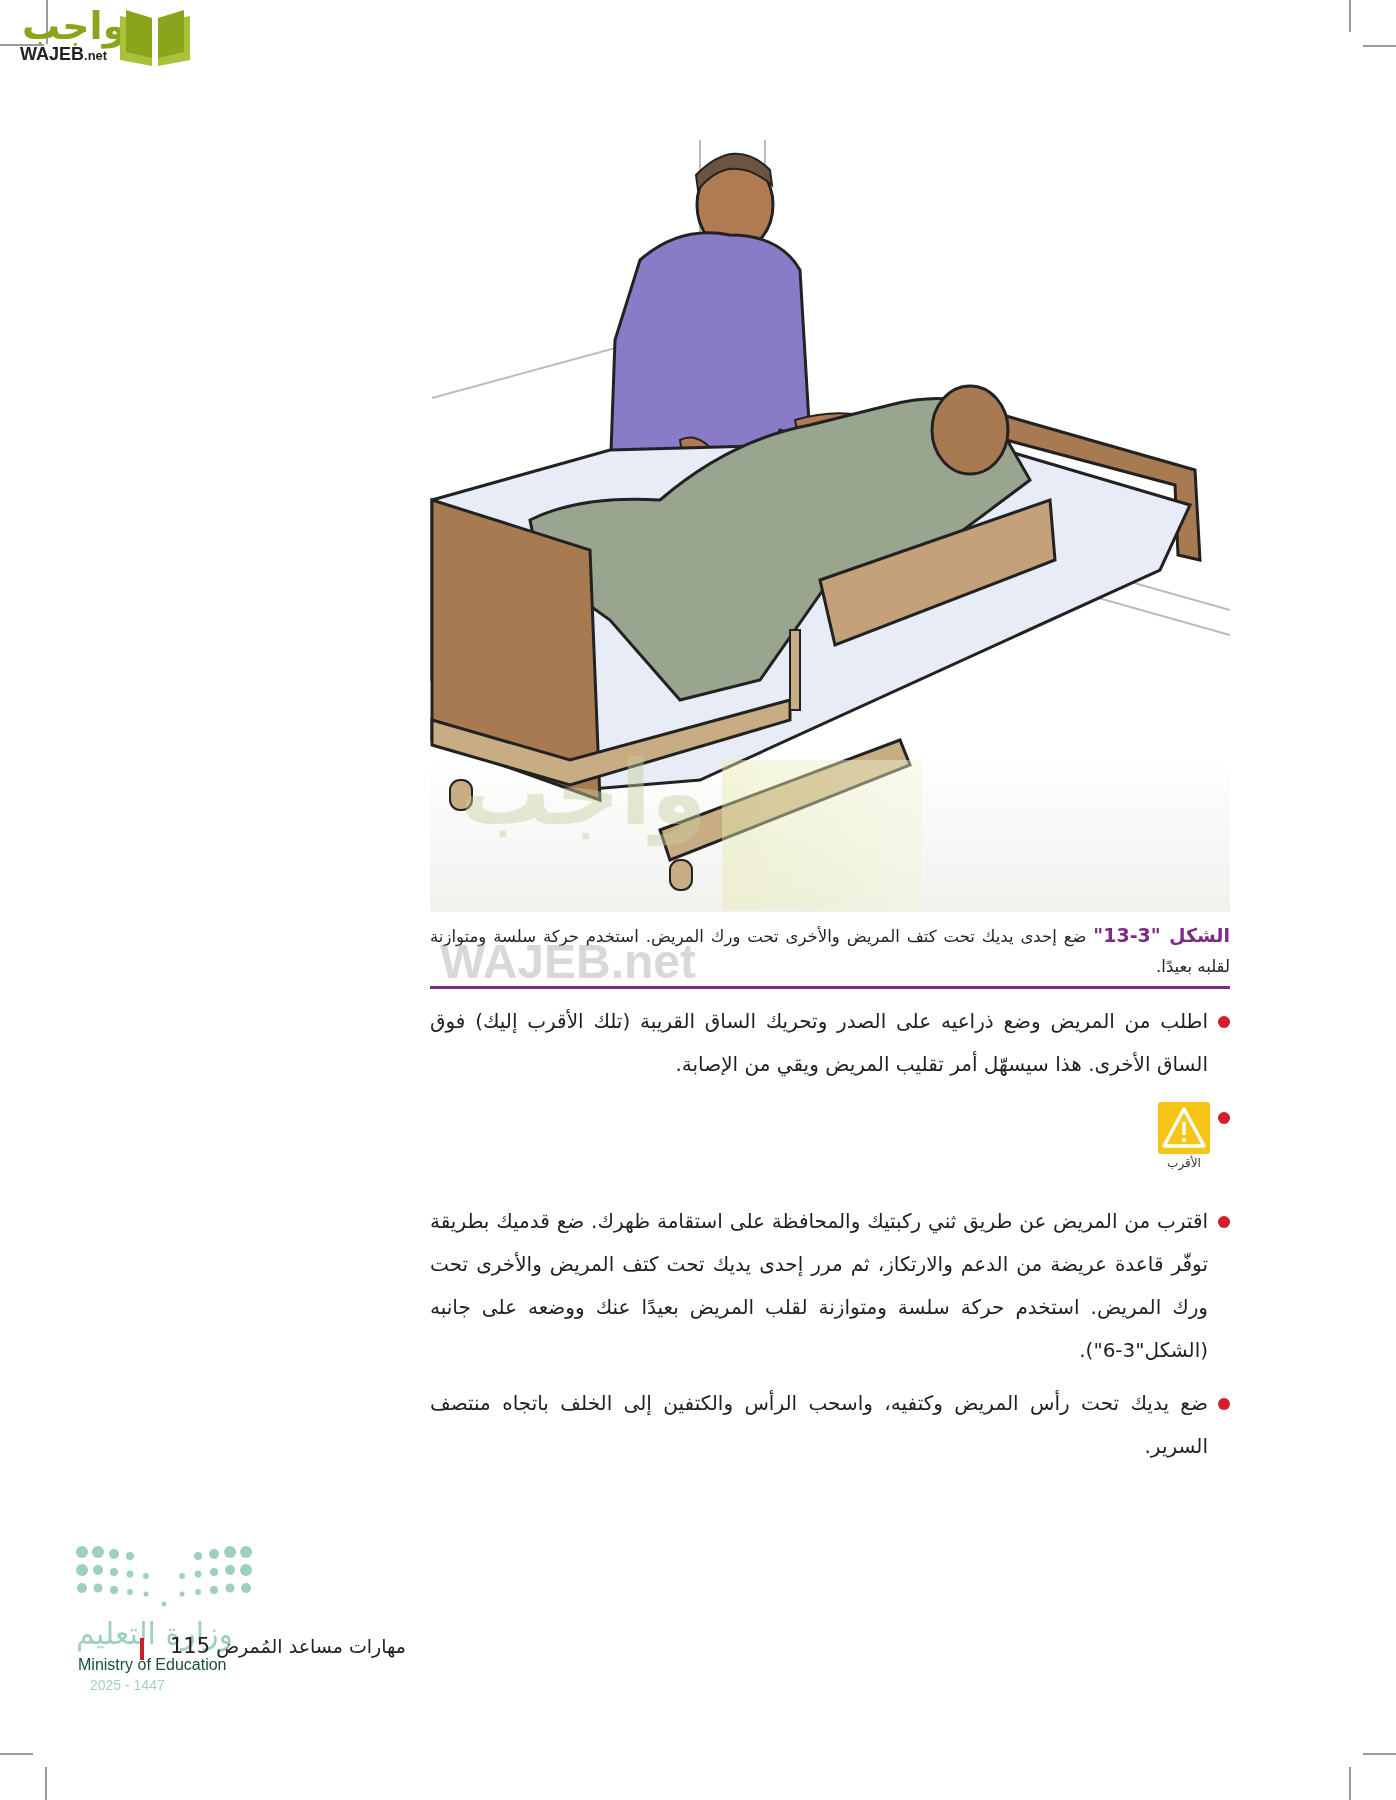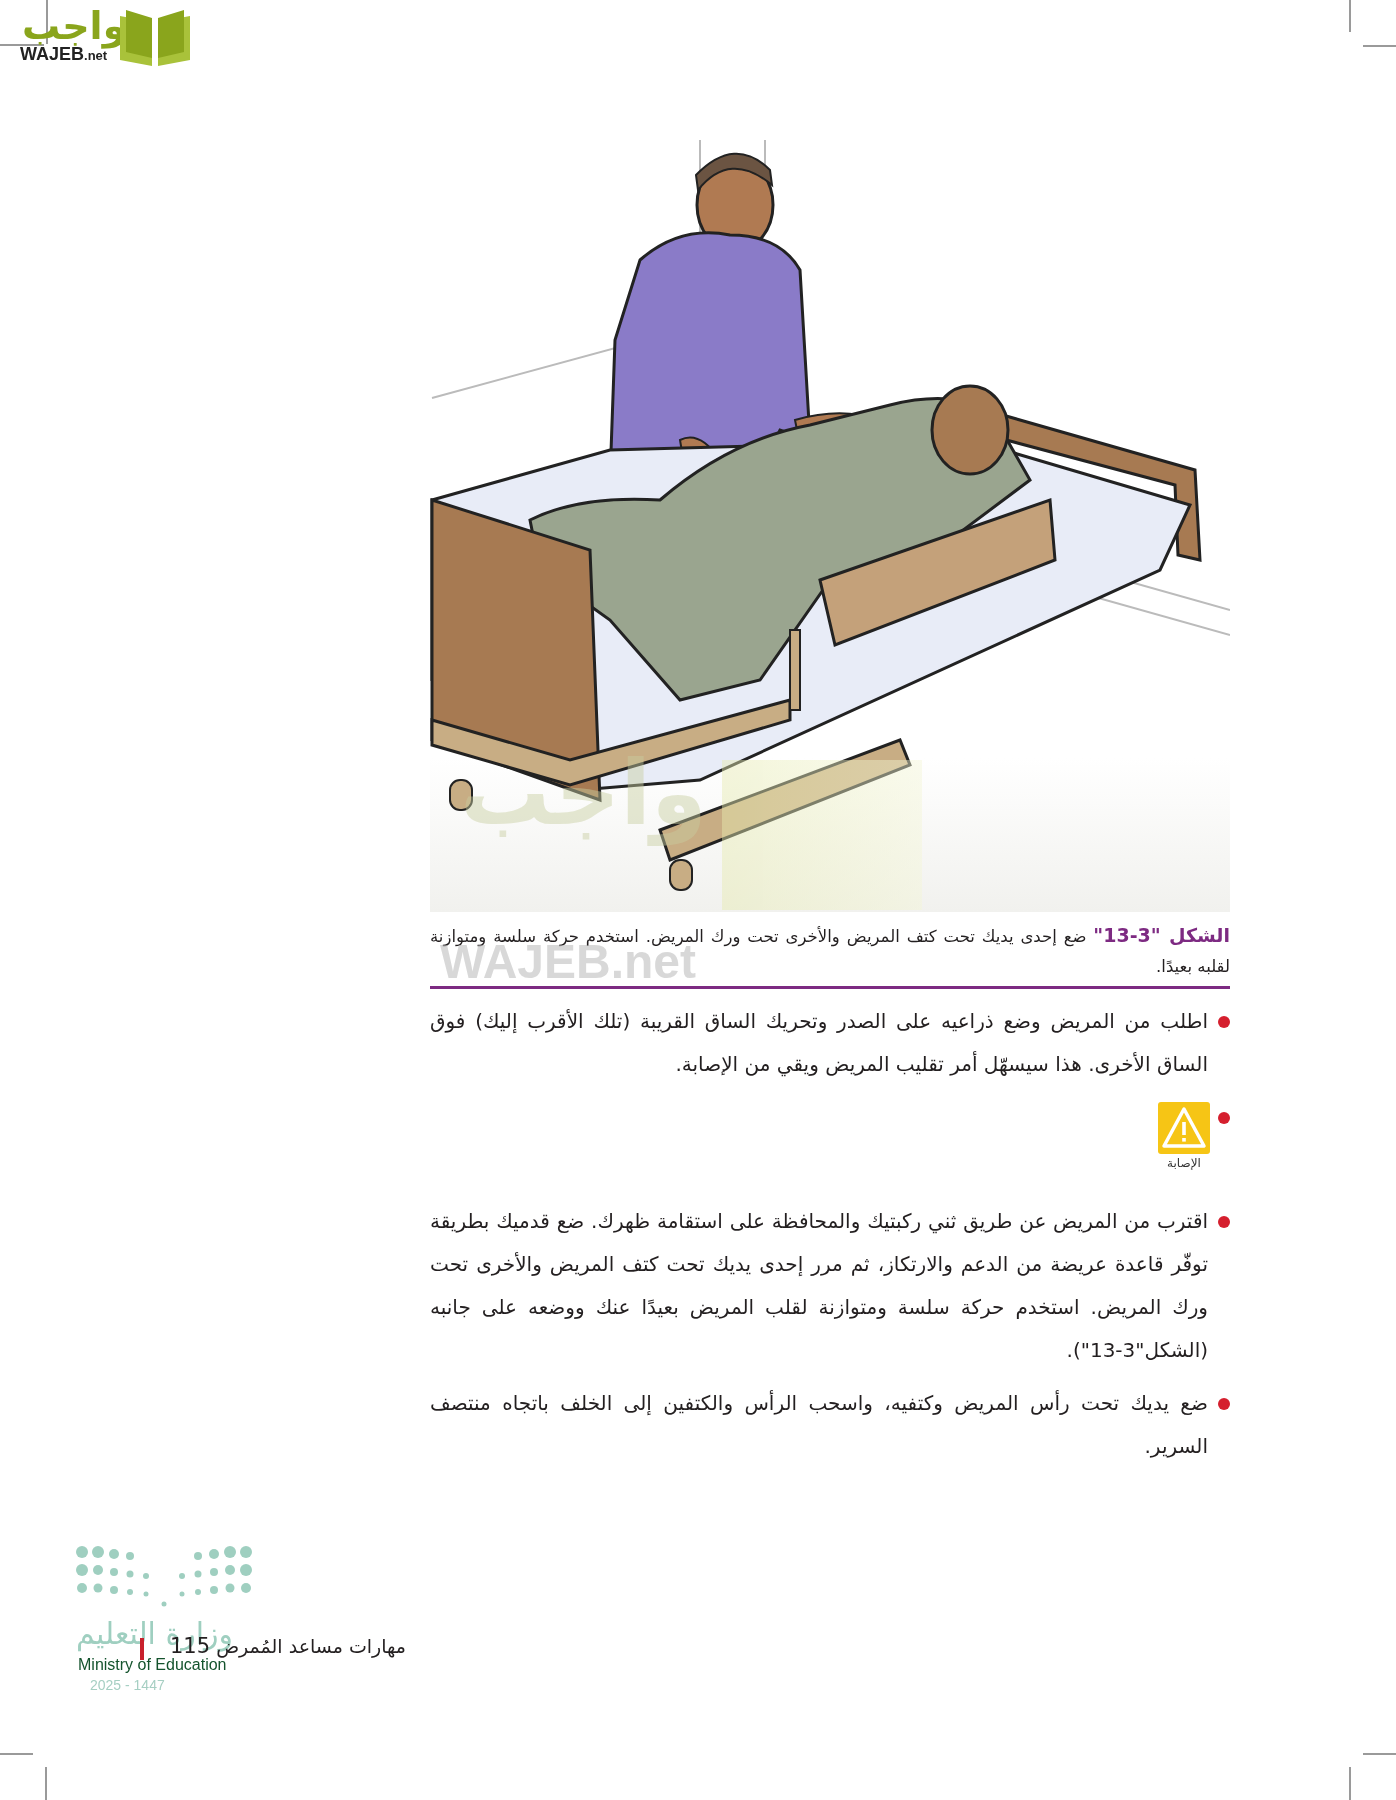--- a/index.html
+++ b/index.html
@@ -105,25 +105,25 @@
   </div>
   <div class="item safety">
     <span class="dot"></span>
     <div class="sicon">
       <svg viewBox="0 0 52 52" width="52" height="52">
           <path d="M26 7 L46 44 L6 44 Z" fill="none" stroke="#fff" stroke-width="3.5" stroke-linejoin="round"></path>
           <rect x="24.2" y="20" width="3.6" height="13" fill="#fff"></rect>
           <rect x="24.2" y="36" width="3.6" height="3.6" fill="#fff"></rect>
         </svg>
     </div>
-    <div class="sicon-lbl">الإصابة</div>
+    <div class="sicon-lbl">الأقرب</div>
   </div>
   <div class="item">
     <span class="dot"></span>
-    <span>اقترب من المريض عن طريق ثني ركبتيك والمحافظة على استقامة ظهرك. ضع قدميك بطريقة توفّر قاعدة عريضة من الدعم والارتكاز، ثم مرر إحدى يديك تحت كتف المريض والأخرى تحت ورك المريض. استخدم حركة سلسة ومتوازنة لقلب المريض بعيدًا عنك ووضعه على جانبه (الشكل"3-13").</span>
+    <span>اقترب من المريض عن طريق ثني ركبتيك والمحافظة على استقامة ظهرك. ضع قدميك بطريقة توفّر قاعدة عريضة من الدعم والارتكاز، ثم مرر إحدى يديك تحت كتف المريض والأخرى تحت ورك المريض. استخدم حركة سلسة ومتوازنة لقلب المريض بعيدًا عنك ووضعه على جانبه (الشكل"3-6").</span>
   </div>
   <div class="item">
     <span class="dot"></span>
     <span>ضع يديك تحت رأس المريض وكتفيه، واسحب الرأس والكتفين إلى الخلف باتجاه منتصف السرير.</span>
   </div>
 </div>
 
 <div class="moe">
   <svg width="180" height="70" viewBox="0 0 180 70">
     <g fill="#9fcfc0">

